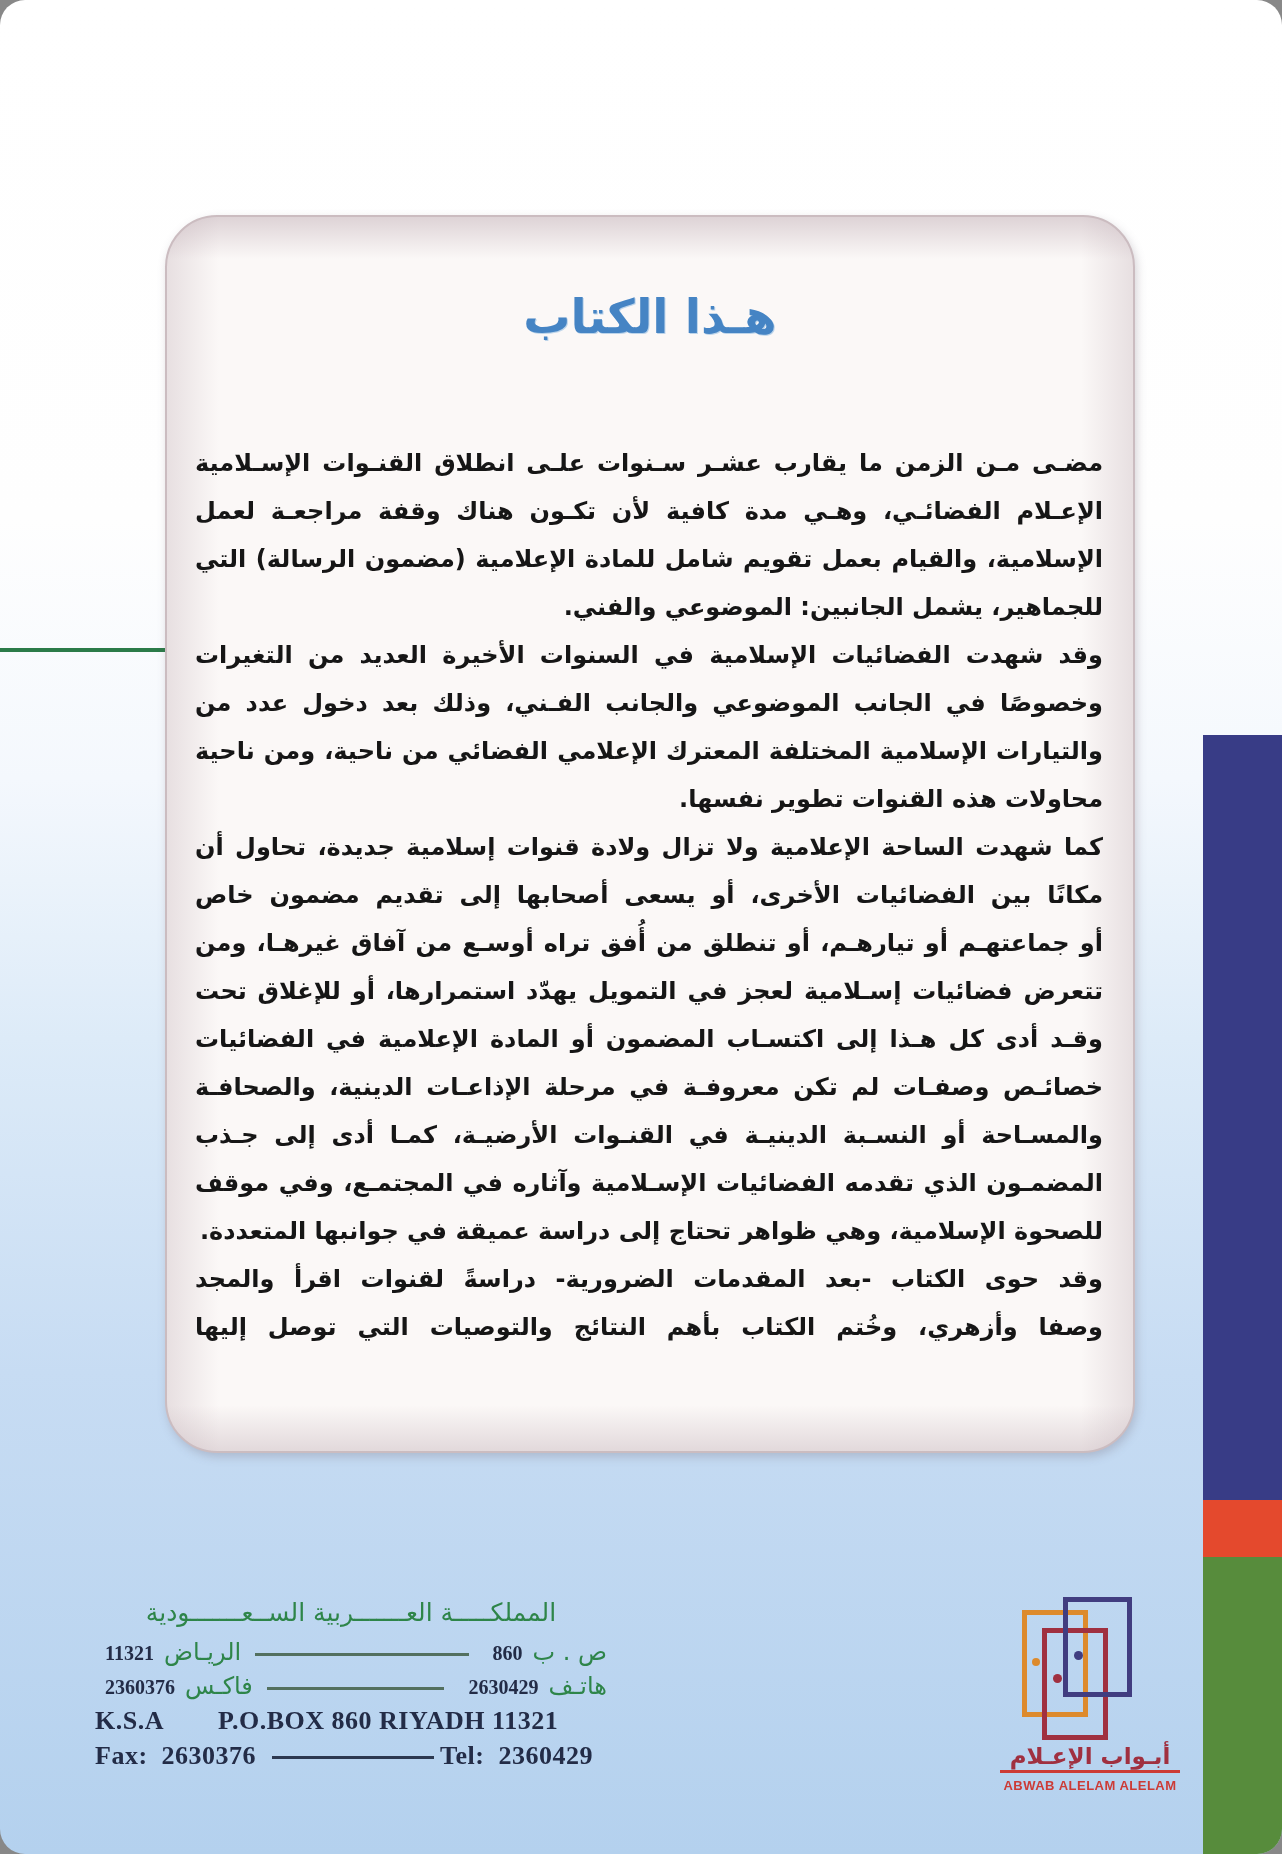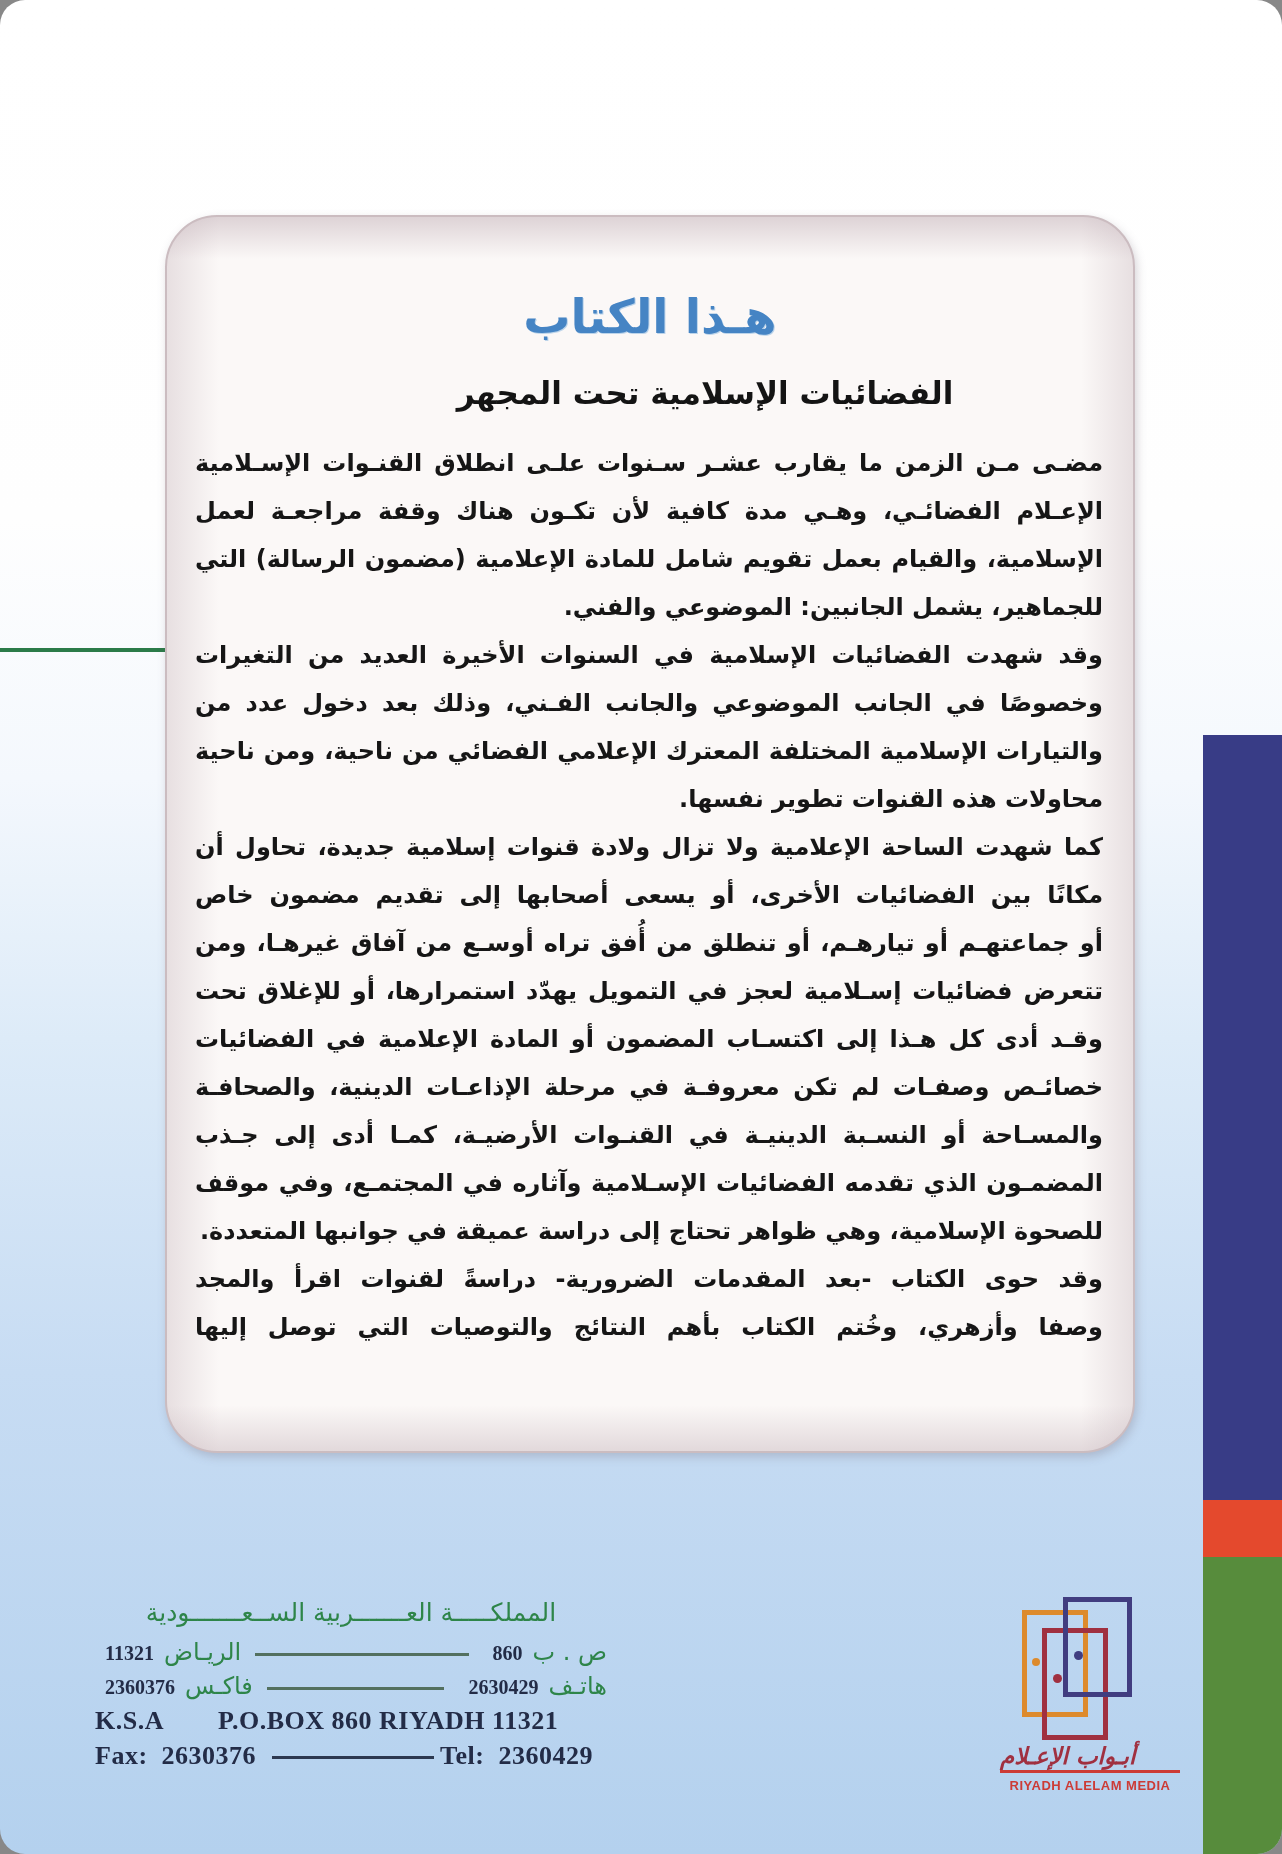--- a/index.html
+++ b/index.html
@@ -64,44 +64,43 @@
   .logo{position:absolute; left:1000px; top:1590px; width:190px; height:215px;}
   .door{position:absolute; background:transparent; box-sizing:border-box;}
   .door.orange{left:22px; top:20px; width:66px; height:107px; border:5px solid var(--logoOrange);}
   .door.maroon{left:42px; top:38px; width:66px; height:112px; border:5px solid var(--logoMaroon);}
   .door.indigo{left:63px; top:7px; width:69px; height:100px; border:5px solid var(--logoIndigo);}
   .knob{position:absolute; border-radius:50%;}
   .knob.orange{left:32px; top:68px; width:8px; height:8px; background:var(--logoOrange);}
   .knob.maroon{left:53px; top:84px; width:9px; height:9px; background:var(--logoMaroon);}
   .knob.indigo{left:74px; top:61px; width:9px; height:9px; background:var(--logoIndigo);}
   .logo-ar{
-    position:absolute; top:153px; left:0px; width:180px; text-align:left; direction:rtl;
+    position:absolute; top:153px; left:0px; width:180px; text-align:center; direction:rtl;
     font-size:23px; font-weight:bold; color:var(--logoMaroon);
-    border-bottom:3px solid var(--logoRed); padding-bottom:1px;font-style:italic;
+    border-bottom:3px solid var(--logoRed); padding-bottom:1px;
   }
   .logo-en{
     position:absolute; top:188px; left:0px; width:180px; text-align:center;
     font-size:13px; font-weight:bold; color:var(--logoRed); letter-spacing:.5px;
     font-family:"Liberation Sans",sans-serif;
   }
 </style>
 </head>
 <body>
 
 <div class="page">
 
   <div class="left-line"></div>
 
   <div class="band indigo"></div>
   <div class="band red"></div>
   <div class="band green"></div>
 
   <div class="panel">
     <div class="panel-title">هـذا الكتاب</div>
-    <div class="panel-subtitle">الفضائيات الإسلامية تحت المجهر</div>
     <div class="body-text">
         <div class="para">
           <div class="line">مضـى مـن الزمن ما يقارب عشـر سـنوات علـى انطلاق القنـوات الإسـلامية في ميدان</div>
           <div class="line">الإعـلام الفضائـي، وهـي مدة كافية لأن تكـون هناك وقفة مراجعـة لعمل الفضائيات</div>
           <div class="line">الإسلامية، والقيام بعمل تقويم شامل للمادة الإعلامية (مضمون الرسالة) التي قدمتها</div>
           <div class="line last">للجماهير، يشمل الجانبين: الموضوعي والفني.</div>
         </div>
         <div class="para">
           <div class="line">وقد شهدت الفضائيات الإسلامية في السنوات الأخيرة العديد من التغيرات والتطورات،</div>
           <div class="line">وخصوصًا في الجانب الموضوعي والجانب الفـني، وذلك بعد دخول عدد من التوجهات</div>
@@ -161,16 +160,16 @@
     </div>
 
   <div class="logo">
     <div class="door orange"></div>
     <div class="door maroon"></div>
     <div class="door indigo"></div>
     <div class="knob orange"></div>
     <div class="knob maroon"></div>
     <div class="knob indigo"></div>
     <div class="logo-ar">أبـواب الإعـلام</div>
-    <div class="logo-en">RIYADH ALELAM MEDIA</div>
+    <div class="logo-en">ABWAB ALELAM ALELAM</div>
   </div>
 
 </div>
 
 </body></html>

